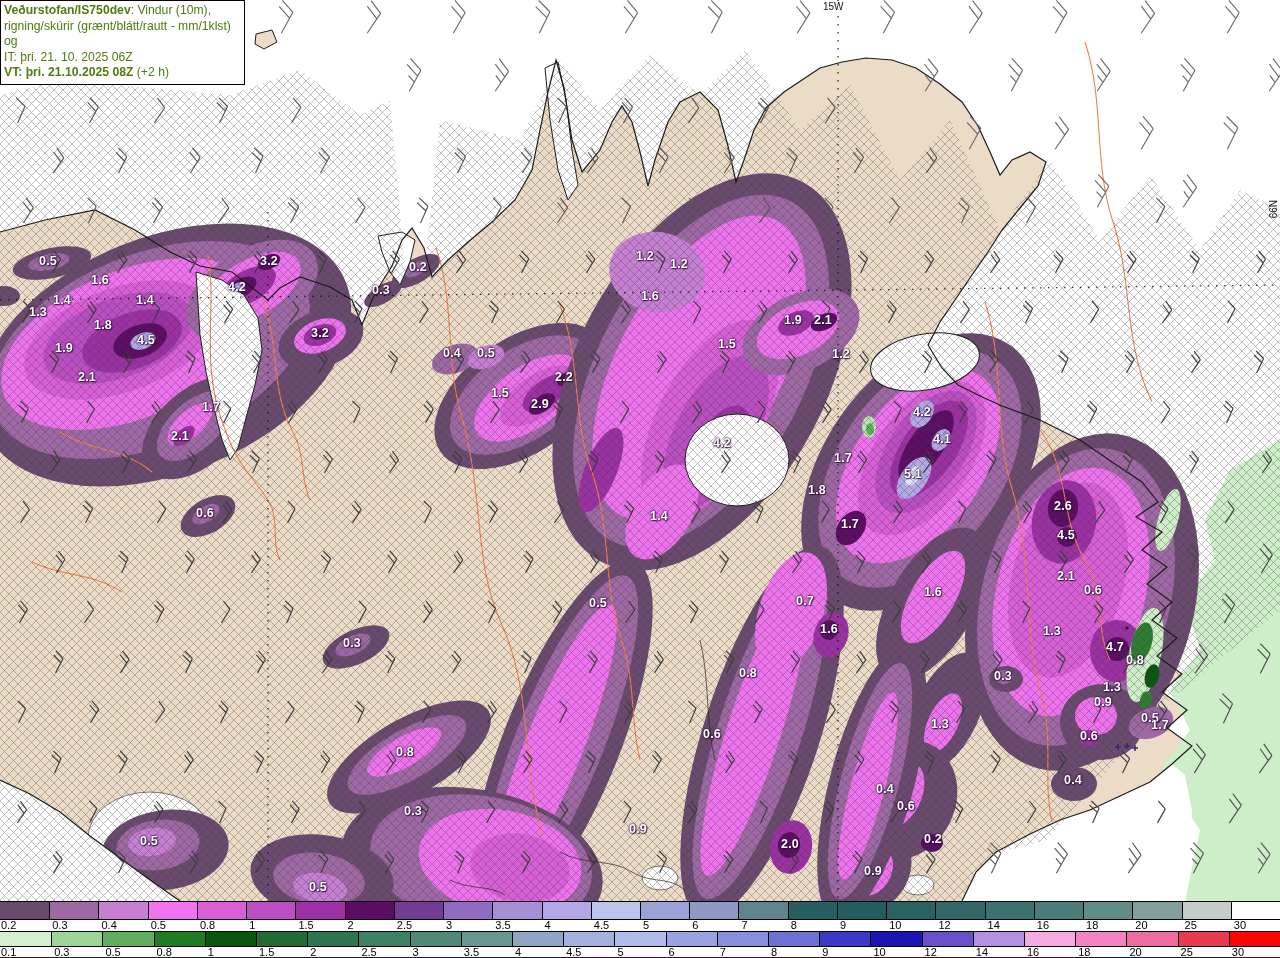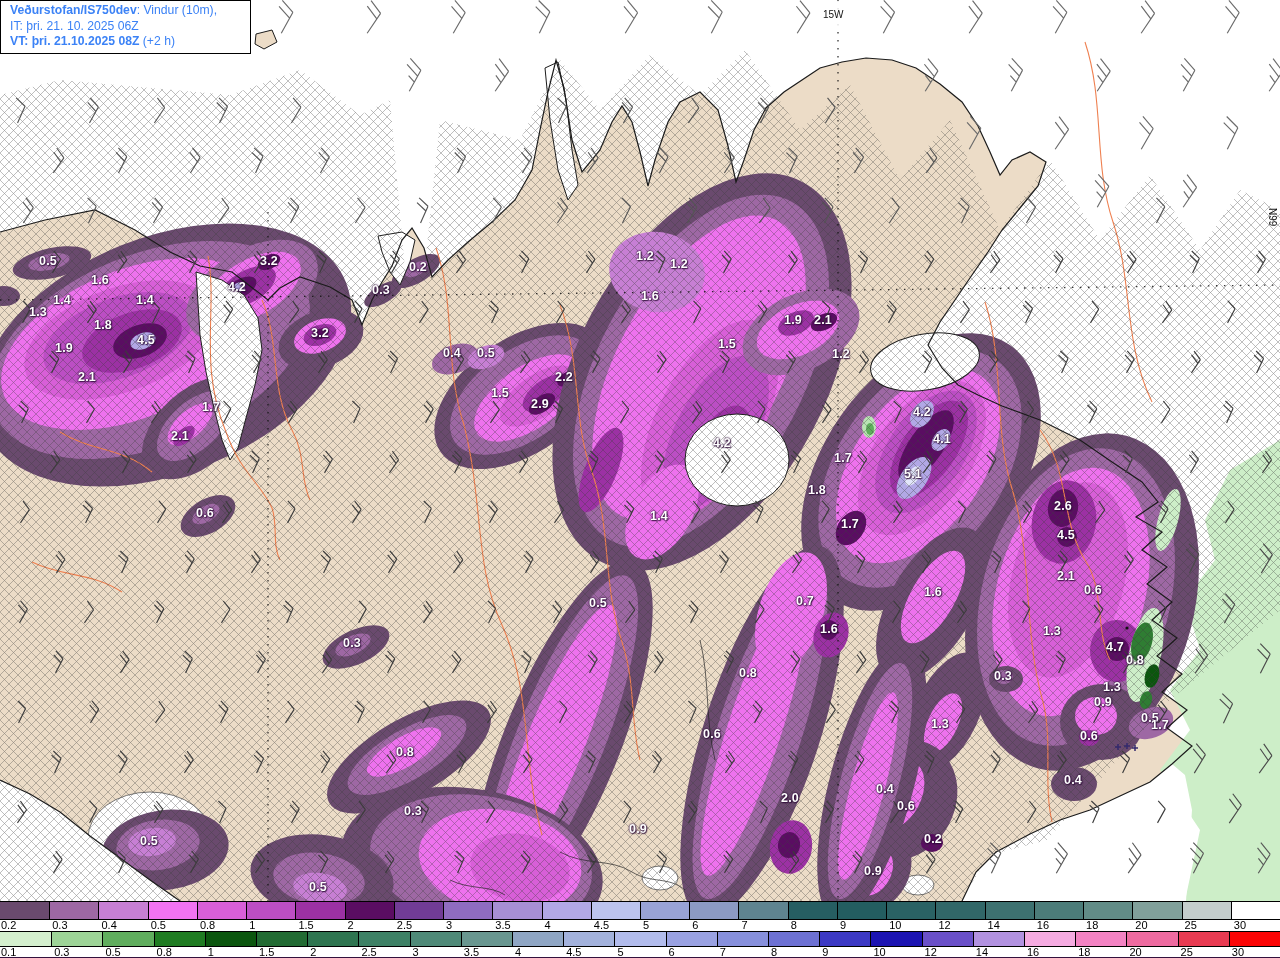--- a/index.html
+++ b/index.html
@@ -7,24 +7,24 @@
          font-family:"Liberation Sans",sans-serif;}
   .map{position:absolute;left:0;top:0;width:1280px;height:901px;}
   .map svg{position:absolute;left:0;top:0;}
   
   .c0{fill:#6a4a6e}.c1{fill:#9e68a4}.c2{fill:#c77fd4}.c3{fill:#ee72ee}.c4{fill:#d85fd8}
   .c5{fill:#bc4ec4}.c6{fill:#9c31a4}.c7{fill:#5a0d62}.c9{fill:#b2a8e6}.c10{fill:#e2e6fa}
   .vlab{position:absolute;transform:translate(-50%,-55%);font:bold 12.5px "Liberation Sans",sans-serif;
         color:#fff;letter-spacing:.2px;white-space:nowrap;
         text-shadow:0 0 2px rgba(45,12,55,.95),0 0 2px rgba(45,12,55,.95),1px 1px 1px rgba(45,12,55,.7);}
   .legend{position:absolute;left:0;top:0;width:236px;background:#fff;border:1.5px solid #000;
-          padding:2px 4px 3px 9px;font:12.2px "Liberation Sans",sans-serif;line-height:15.6px;color:#3b82f6;}
+          padding:2px 4px 3px 3px;font:12.2px "Liberation Sans",sans-serif;line-height:15.6px;color:#4d7c0f;}
   .legend b{font-weight:bold;}
   .coord-label{position:absolute;font:10px "Liberation Sans",sans-serif;color:#111;background:rgba(255,255,255,.85);
-        padding:8px 1px;line-height:11px;}
+        padding:0 1px;line-height:11px;}
   .coord-vert{writing-mode:vertical-rl;transform:rotate(180deg);background:none;}
   .colorbars{position:absolute;left:0;top:901px;width:1280px;height:57px;border-top:1px solid #000;box-sizing:border-box;}
   .bar{position:relative;width:1280px;}
   .bar .seg{position:absolute;top:0;height:100%;box-sizing:border-box;}
   .labrow{position:relative;width:1280px;background:#fff;border-top:1px solid #000;box-sizing:border-box;}
   .clab{position:absolute;top:0;font:11px "Liberation Sans",sans-serif;color:#000;line-height:11px;}
   .bstrip{width:1280px;height:2px;background:#33113d;}
 </style>
 </head>
 <body>
@@ -602,21 +602,21 @@
         <div class="vlab" style="left: 922px; top: 413px;">4.2</div>
         <div class="vlab" style="left: 942px; top: 440px;">4.1</div>
         <div class="vlab" style="left: 913px; top: 475px;">5.1</div>
         <div class="vlab" style="left: 598px; top: 604px;">0.5</div>
         <div class="vlab" style="left: 352px; top: 644px;">0.3</div>
         <div class="vlab" style="left: 405px; top: 753px;">0.8</div>
         <div class="vlab" style="left: 413px; top: 812px;">0.3</div>
         <div class="vlab" style="left: 149px; top: 842px;">0.5</div>
         <div class="vlab" style="left: 318px; top: 888px;">0.5</div>
         <div class="vlab" style="left: 638px; top: 830px;">0.9</div>
-        <div class="vlab" style="left: 790px; top: 799px;">2.0</div>
+        <div class="vlab" style="left: 790px; top: 845px;">2.0</div>
         <div class="vlab" style="left: 805px; top: 602px;">0.7</div>
         <div class="vlab" style="left: 829px; top: 630px;">1.6</div>
         <div class="vlab" style="left: 933px; top: 593px;">1.6</div>
         <div class="vlab" style="left: 748px; top: 674px;">0.8</div>
         <div class="vlab" style="left: 712px; top: 735px;">0.6</div>
         <div class="vlab" style="left: 940px; top: 725px;">1.3</div>
         <div class="vlab" style="left: 885px; top: 790px;">0.4</div>
         <div class="vlab" style="left: 906px; top: 807px;">0.6</div>
         <div class="vlab" style="left: 933px; top: 840px;">0.2</div>
         <div class="vlab" style="left: 873px; top: 872px;">0.9</div>
@@ -634,20 +634,21 @@
         <div class="vlab" style="left: 1160px; top: 726px;">1.7</div>
         <div class="vlab" style="left: 1089px; top: 737px;">0.6</div>
         <div class="vlab" style="left: 1073px; top: 781px;">0.4</div>
       </div>
 
     <div class="coord-label" style="left:822px;top:1px;">15W</div>
     <div class="coord-label coord-vert" style="left:1267px;top:200px;">66N</div>
 
     <div class="legend">
       <div><b>Veðurstofan/IS750dev</b><span>: Vindur (10m),</span></div>
+      <div>rigning/skúrir (grænt/blátt/rautt - mm/1klst) og</div>
       <div>IT: þri. 21. 10. 2025 06Z</div>
       <div><b>VT: þri. 21.10.2025 08Z</b><span> (+2 h)</span></div>
     </div>
   </div>
 
   <div class="colorbars">
     <div id="bar-top" class="bar" style="height:17px;">
         <div class="seg" style="left: 0px; width: 49.2308px; background: rgb(106, 74, 110);"></div>
         <div class="seg" style="left: 49.2308px; width: 49.2308px; background: rgb(158, 104, 164); border-left: 1px solid rgb(0, 0, 0);"></div>
         <div class="seg" style="left: 98.4615px; width: 49.2308px; background: rgb(199, 127, 212); border-left: 1px solid rgb(0, 0, 0);"></div>

